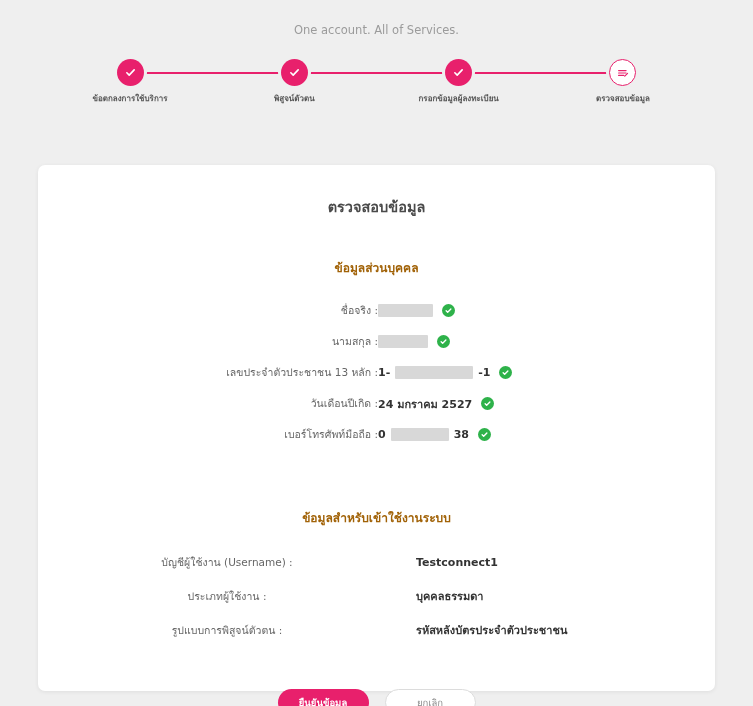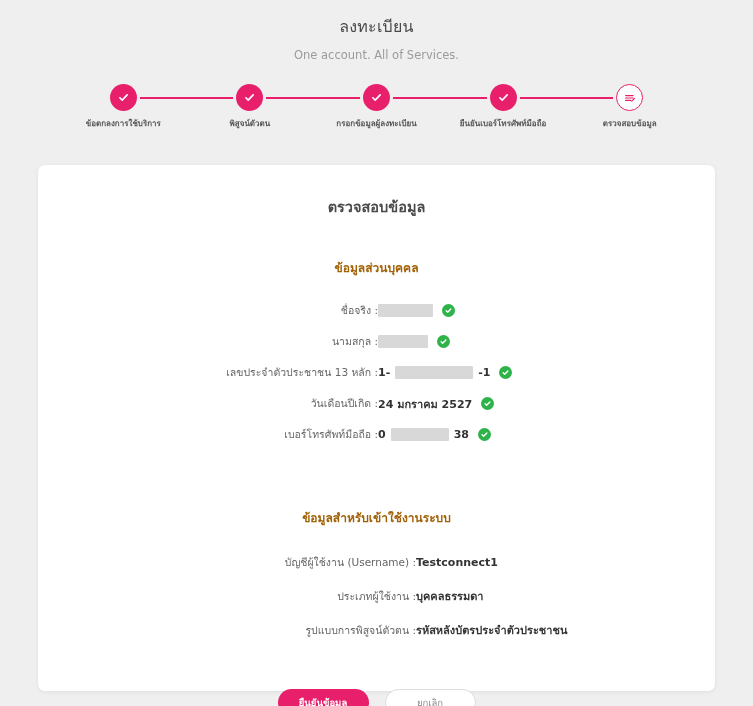--- a/index.html
+++ b/index.html
@@ -90,21 +90,21 @@
   .r-phone { width: 58px; }
   .check {
     width: 13px; height: 13px; border-radius: 50%;
     background: #2eb24a; display: inline-flex;
     align-items: center; justify-content: center; margin-left: 4px;
   }
   .check svg { display: block; }
 
   .rows2 { margin-top: 18px; }
   .rows2 .row { height: 34px; }
-  .rows2 .row-label { width: 378px; }
+  .rows2 .row-label { width: 378px; text-align: center; }
 
   
   .actions {
     display: flex; justify-content: center; gap: 16px; margin-top: 42px;
   }
   .btn {
     border-radius: 16px; font-size: 9.5px; cursor: pointer;
     display: flex; align-items: center; justify-content: center;
   }
   .btn-primary {
@@ -115,21 +115,20 @@
     width: 91px; height: 27px; background: #fff;
     color: #8a8a8a; border: 1px solid #dcdcdc;
   }
 </style>
 </head>
 <body>
 
 <div class="page">
 
   <div class="header">
-    <div class="header-title">ลงทะเบียน</div>
     <div class="header-sub">One account. All of Services.</div>
   </div>
 
   <div class="stepper">
     <div class="step-line"></div>
     <div class="steps">
 
       <div class="step">
         <div class="step-circle">
           <span>
@@ -156,30 +155,20 @@
         <div class="step-circle">
           <span>
             <svg width="13" height="13" viewBox="0 0 16 16">
                 <path d="M3.5 8.3 L6.4 11.2 L12.5 4.8" fill="none" stroke="#fff" stroke-width="2" stroke-linecap="round" stroke-linejoin="round"></path>
               </svg>
           </span>
         </div>
         <div class="step-label">กรอกข้อมูลผู้ลงทะเบียน</div>
       </div>
 
-      <div class="step">
-        <div class="step-circle">
-          <span>
-            <svg width="13" height="13" viewBox="0 0 16 16">
-                <path d="M3.5 8.3 L6.4 11.2 L12.5 4.8" fill="none" stroke="#fff" stroke-width="2" stroke-linecap="round" stroke-linejoin="round"></path>
-              </svg>
-          </span>
-        </div>
-        <div class="step-label">ยืนยันเบอร์โทรศัพท์มือถือ</div>
-      </div>
 
       <div class="step current">
         <div class="step-circle">
           <span>
             <svg width="14" height="14" viewBox="0 0 16 16">
               <path d="M3 5.2 H11.5 M3 8 H11.5 M3 10.8 H9" fill="none" stroke="#e8206c" stroke-width="1.4" stroke-linecap="round"></path>
               <path d="M10 11.6 L13.2 8.4" fill="none" stroke="#e8206c" stroke-width="1.4" stroke-linecap="round"></path>
             </svg>
           </span>
         </div>

